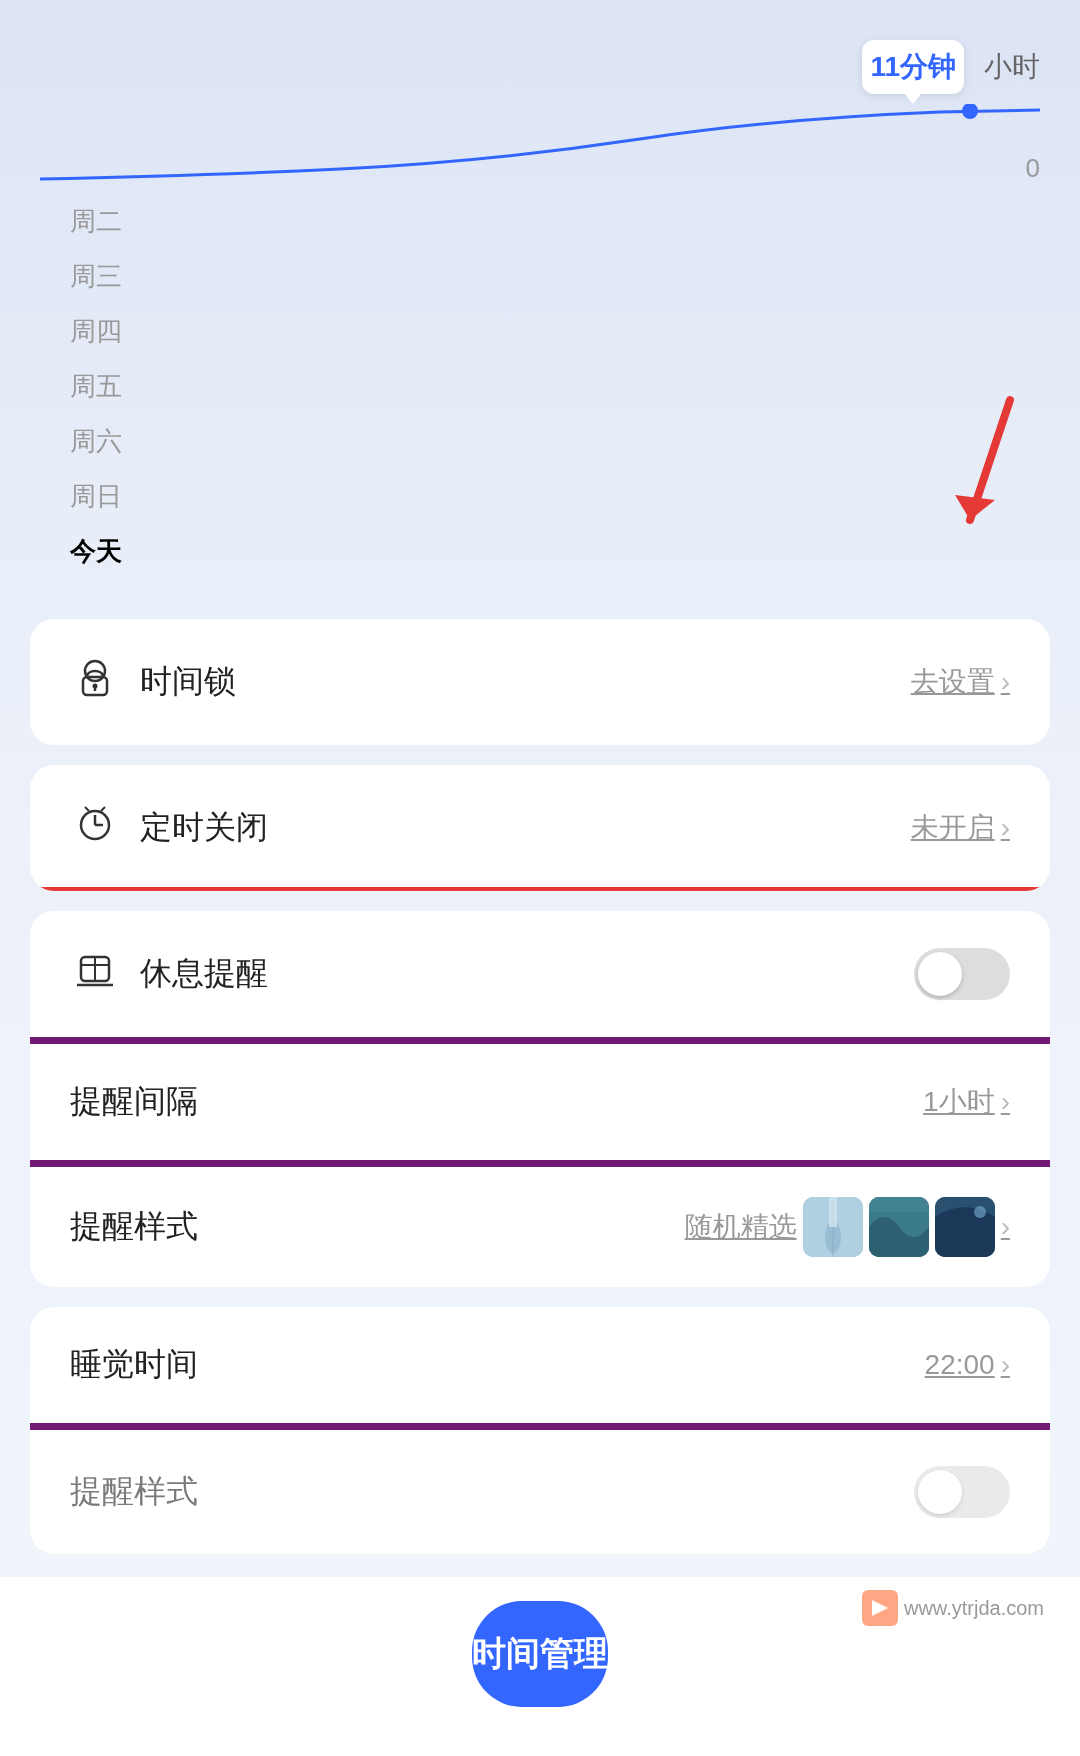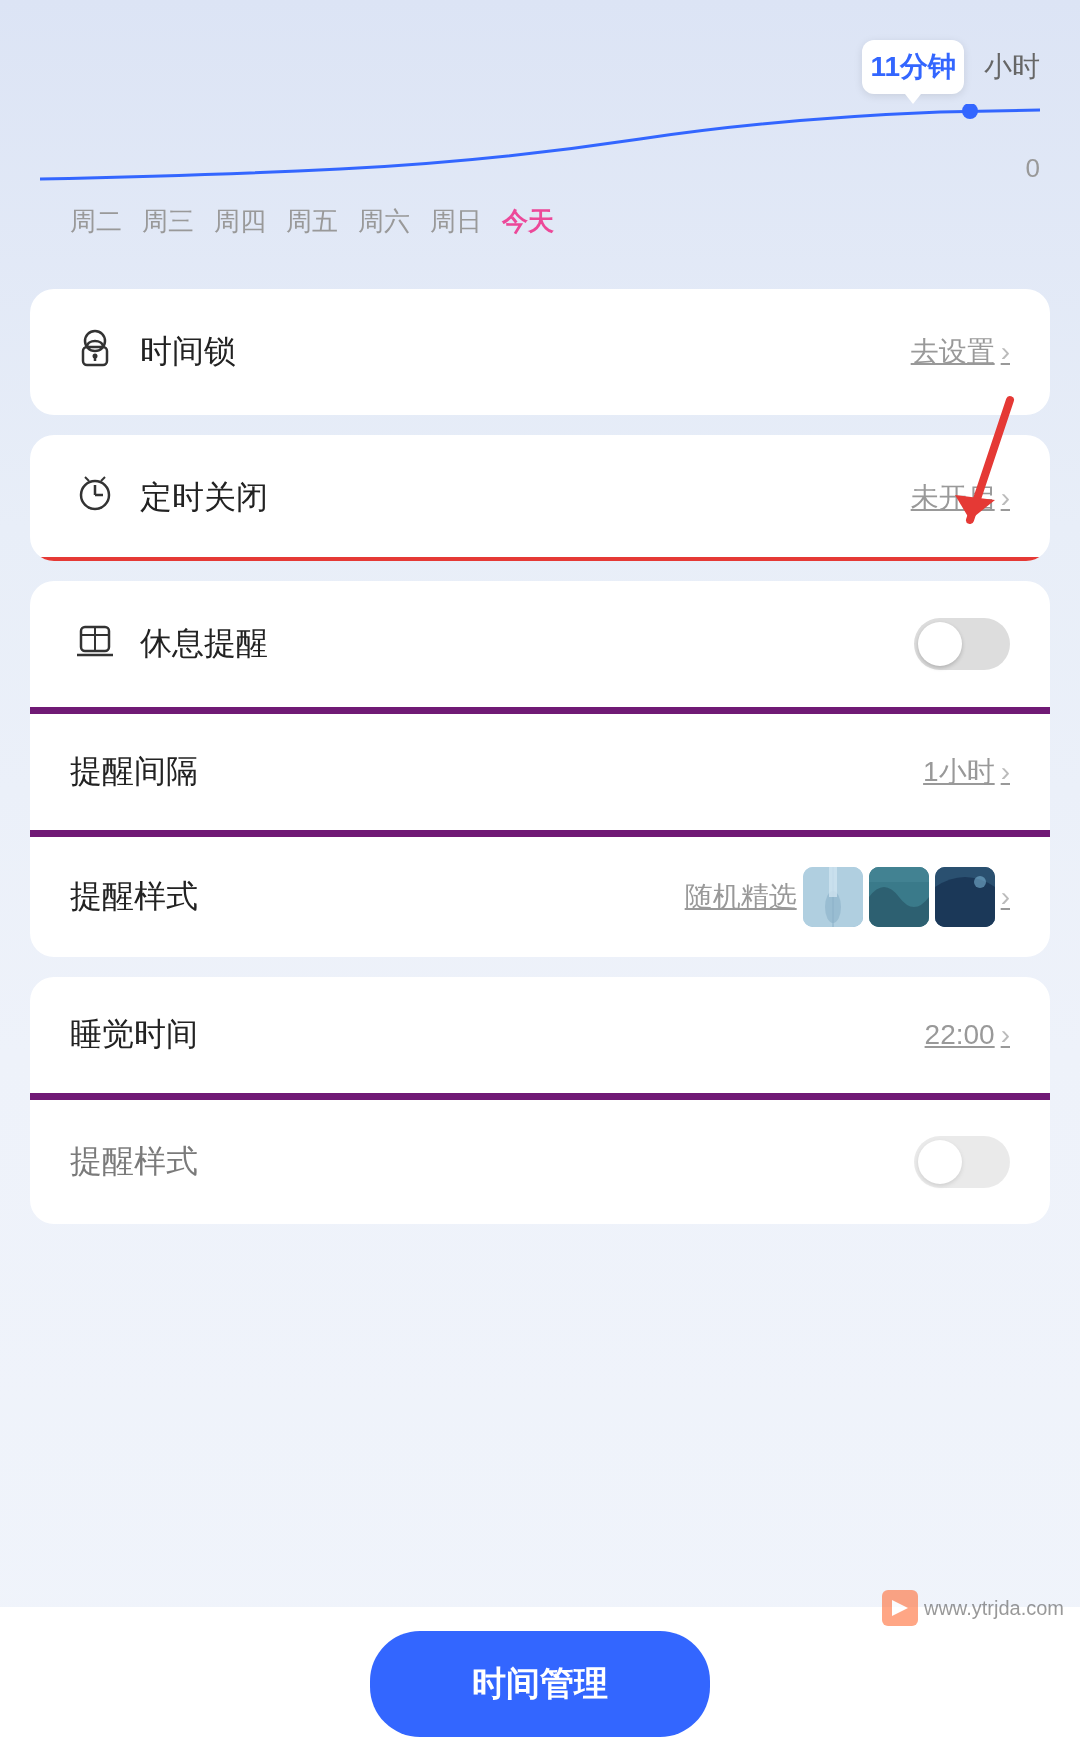--- a/index.html
+++ b/index.html
@@ -67,31 +67,32 @@
       position: absolute;
       right: 0;
       bottom: 0;
       font-size: 26px;
       color: #999;
     }
 
     
     .days-row {
       display: flex;
-      justify-content: flex-start;
+      justify-content: center;
       padding: 0 20px;
       margin-bottom: 40px;
+      flex-direction: column;
     }
     .day-item {
       font-size: 26px;
       color: #999;
       padding: 10px;
     }
     .day-item.active {
-      color: #ec4899;
+      color: #000000;
       font-weight: 600;
     }
 
     
     .cards-area {
       padding: 0 30px;
       display: flex;
       flex-direction: column;
       gap: 20px;
     }
@@ -205,25 +206,26 @@
     }
 
     
     .bottom-nav {
       position: fixed;
       bottom: 0;
       left: 0;
       width: 1080px;
       background: rgba(255,255,255,0.95);
       backdrop-filter: blur(10px);
-      padding: 24px 40px 19px 40px;
+      padding: 24px 40px 49px 40px;
       display: flex;
       gap: 20px;
       justify-content: center;
       align-items: center;
+      flex-direction: column;
     }
 
     .nav-btn {
       flex: 1;
       max-width: 340px;
       padding: 30px 0;
       border-radius: 50px;
       font-size: 34px;
       font-weight: 600;
       text-align: center;
@@ -235,21 +237,21 @@
     }
     .nav-btn.inactive {
       background: transparent;
       color: #333;
     }
 
     
     .watermark {
       position: fixed;
       bottom: 130px;
-      right: 16px;
+      right: 36px;
       display: flex;
       align-items: center;
       gap: 6px;
       opacity: 0.6;
     }
     .watermark-icon {
       width: 36px;
       height: 36px;
       background: #ff6b35;
       border-radius: 6px;

